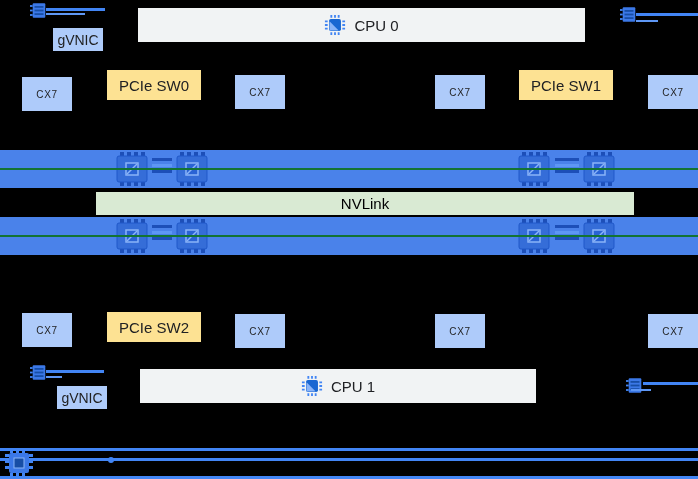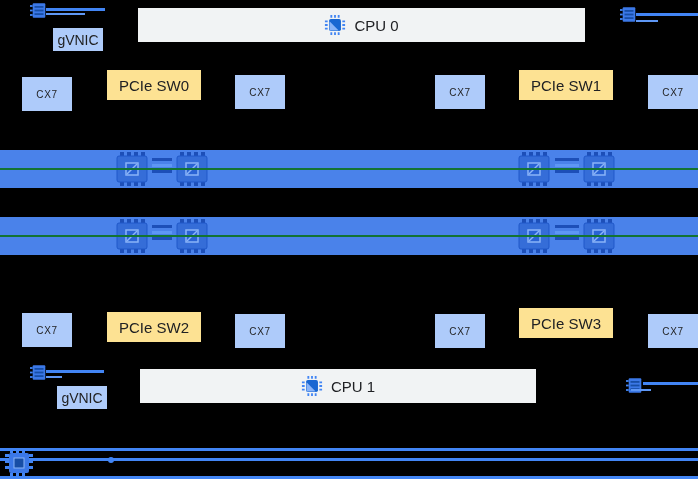--- a/index.html
+++ b/index.html
@@ -163,20 +163,23 @@
           <rect x="20" y="29" width="4" height="5"></rect>
           <rect x="27" y="29" width="4" height="5"></rect>
         </g>
       <rect x="3" y="4" width="30" height="26" rx="2" fill="#356dd8" stroke="#2058c9"></rect>
       <rect x="12" y="11" width="12" height="12" fill="#2a63d4" stroke="#8ab4f8" stroke-width="1.5"></rect>
       <path d="M13 22 L23 12" stroke="#8ab4f8" stroke-width="1.5"></path>
     </svg>
     <div class="greenline" style="top:18px;"></div>
   </div>
 
+  <div class="nvlink">
+    <span>NVLink</span>
+  </div>
 
   <div class="bar" style="top:217px;">
     <svg class="gpu-icon" style="left:114px;" width="36" height="34" viewBox="0 0 36 34">
       <g fill="#1d4fb8">
           <rect x="6" y="0" width="4" height="5"></rect>
           <rect x="13" y="0" width="4" height="5"></rect>
           <rect x="20" y="0" width="4" height="5"></rect>
           <rect x="27" y="0" width="4" height="5"></rect>
           <rect x="6" y="29" width="4" height="5"></rect>
           <rect x="13" y="29" width="4" height="5"></rect>
@@ -249,23 +252,20 @@
     <span>CX7</span>
   </div>
   <div class="box sw" style="left:107px;top:312px;justify-content:center;">
     <span>PCIe SW2</span>
   </div>
   <div class="box cx7" style="left:235px;top:314px;">
     <span>CX7</span>
   </div>
   <div class="box cx7" style="left:435px;top:314px;">
     <span>CX7</span>
-  </div>
-  <div class="box sw" style="left:519px;top:308px;">
-    <span>PCIe SW3</span>
   </div>
   <div class="box cx7" style="left:648px;top:314px;">
     <span>CX7</span>
   </div>
 
   <svg class="abs" style="left:30px;top:365px;" width="18" height="15" viewBox="0 0 20 16">
     <g fill="#4285f4">
         <rect x="0" y="2" width="3" height="2"></rect>
         <rect x="0" y="7" width="3" height="2"></rect>
         <rect x="0" y="12" width="3" height="2"></rect>

